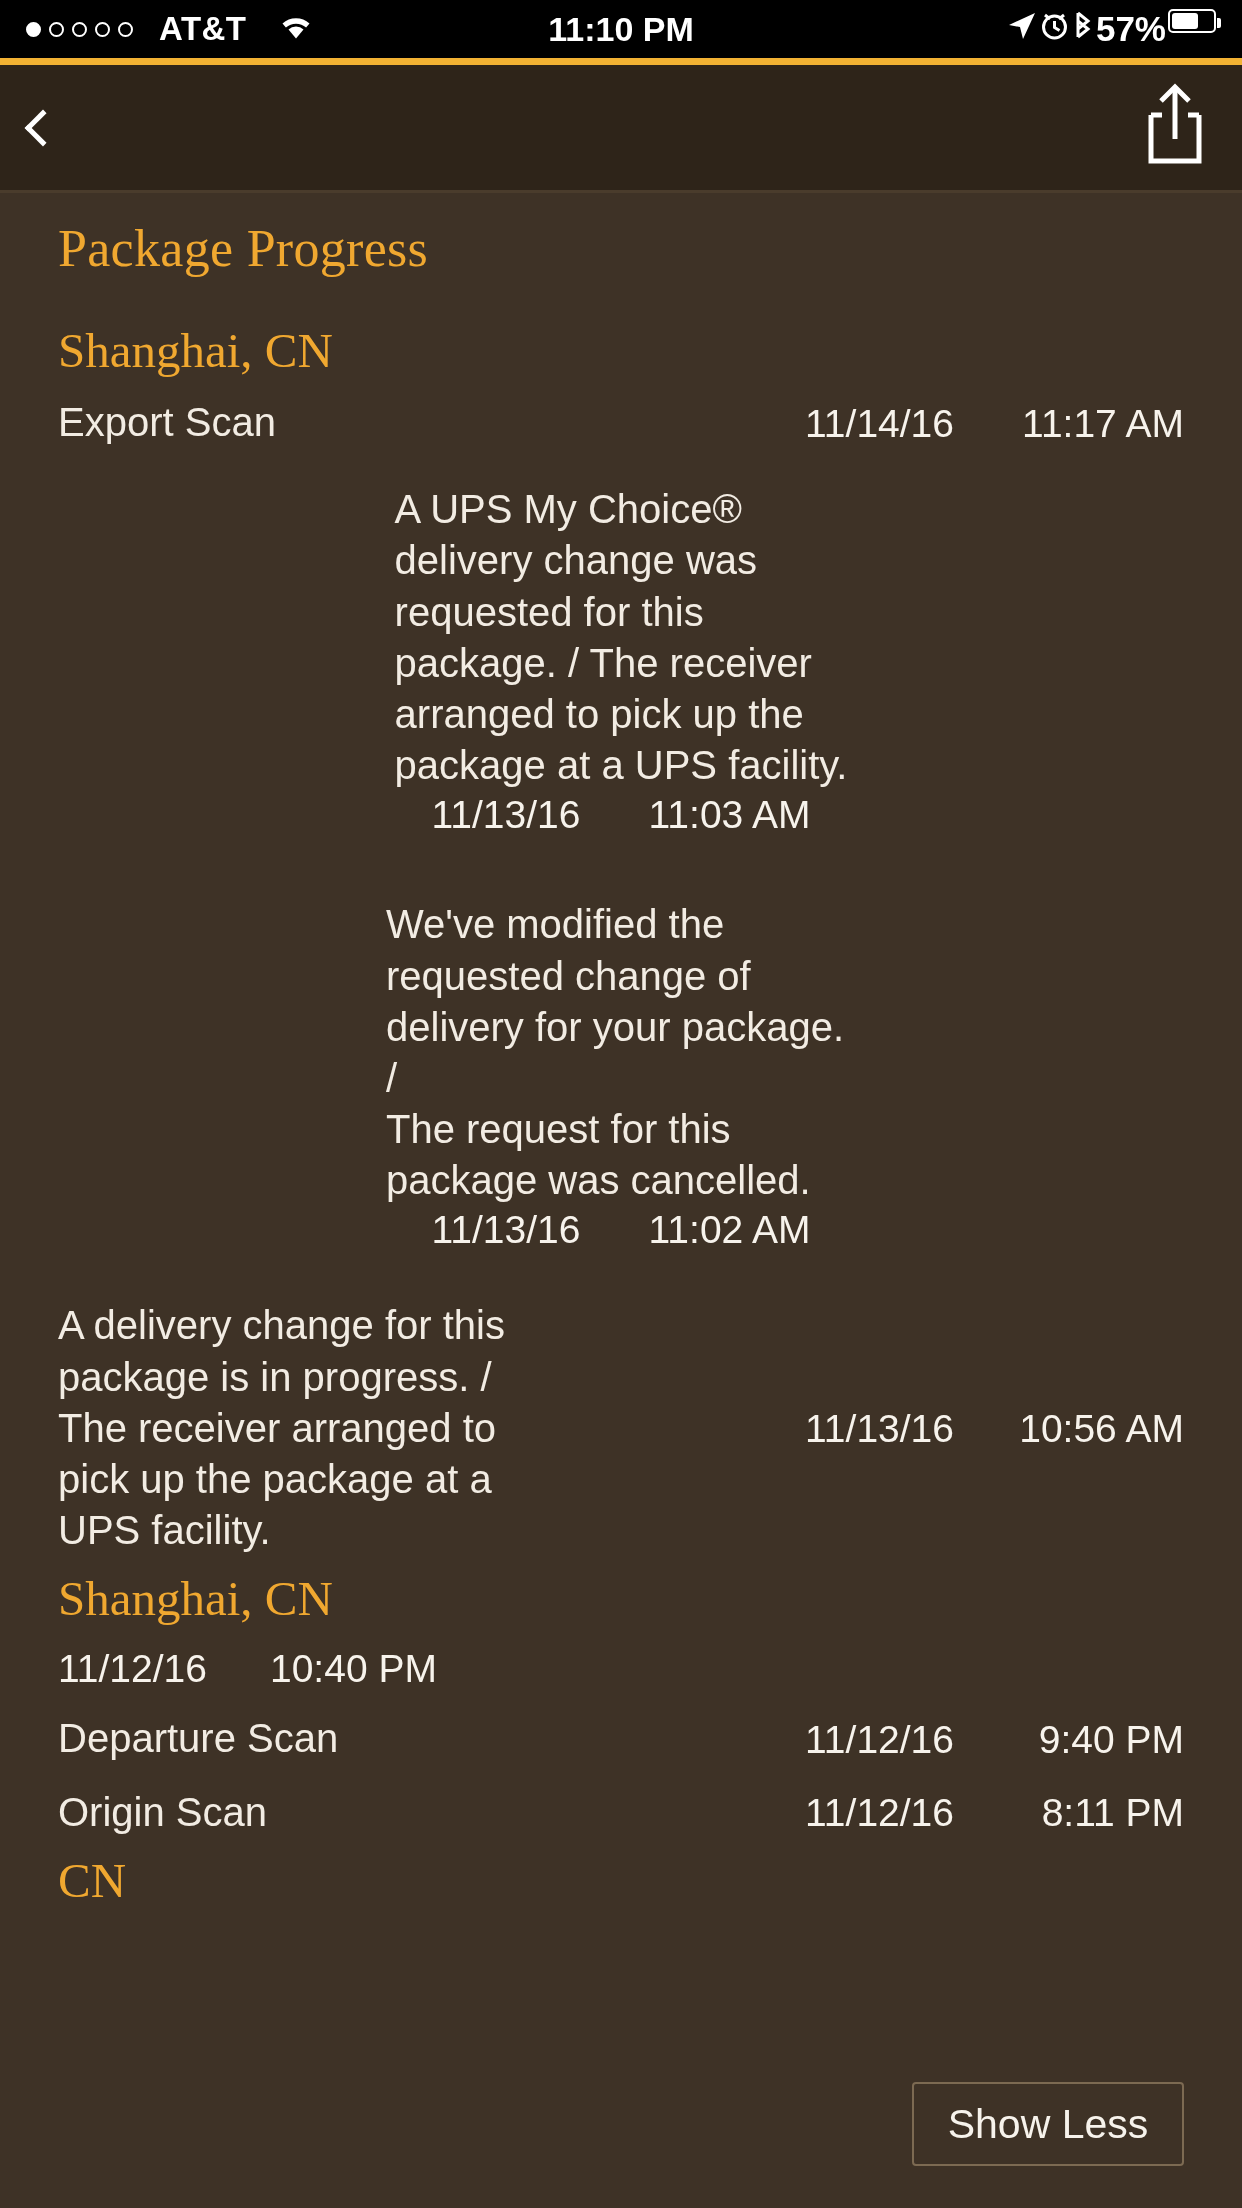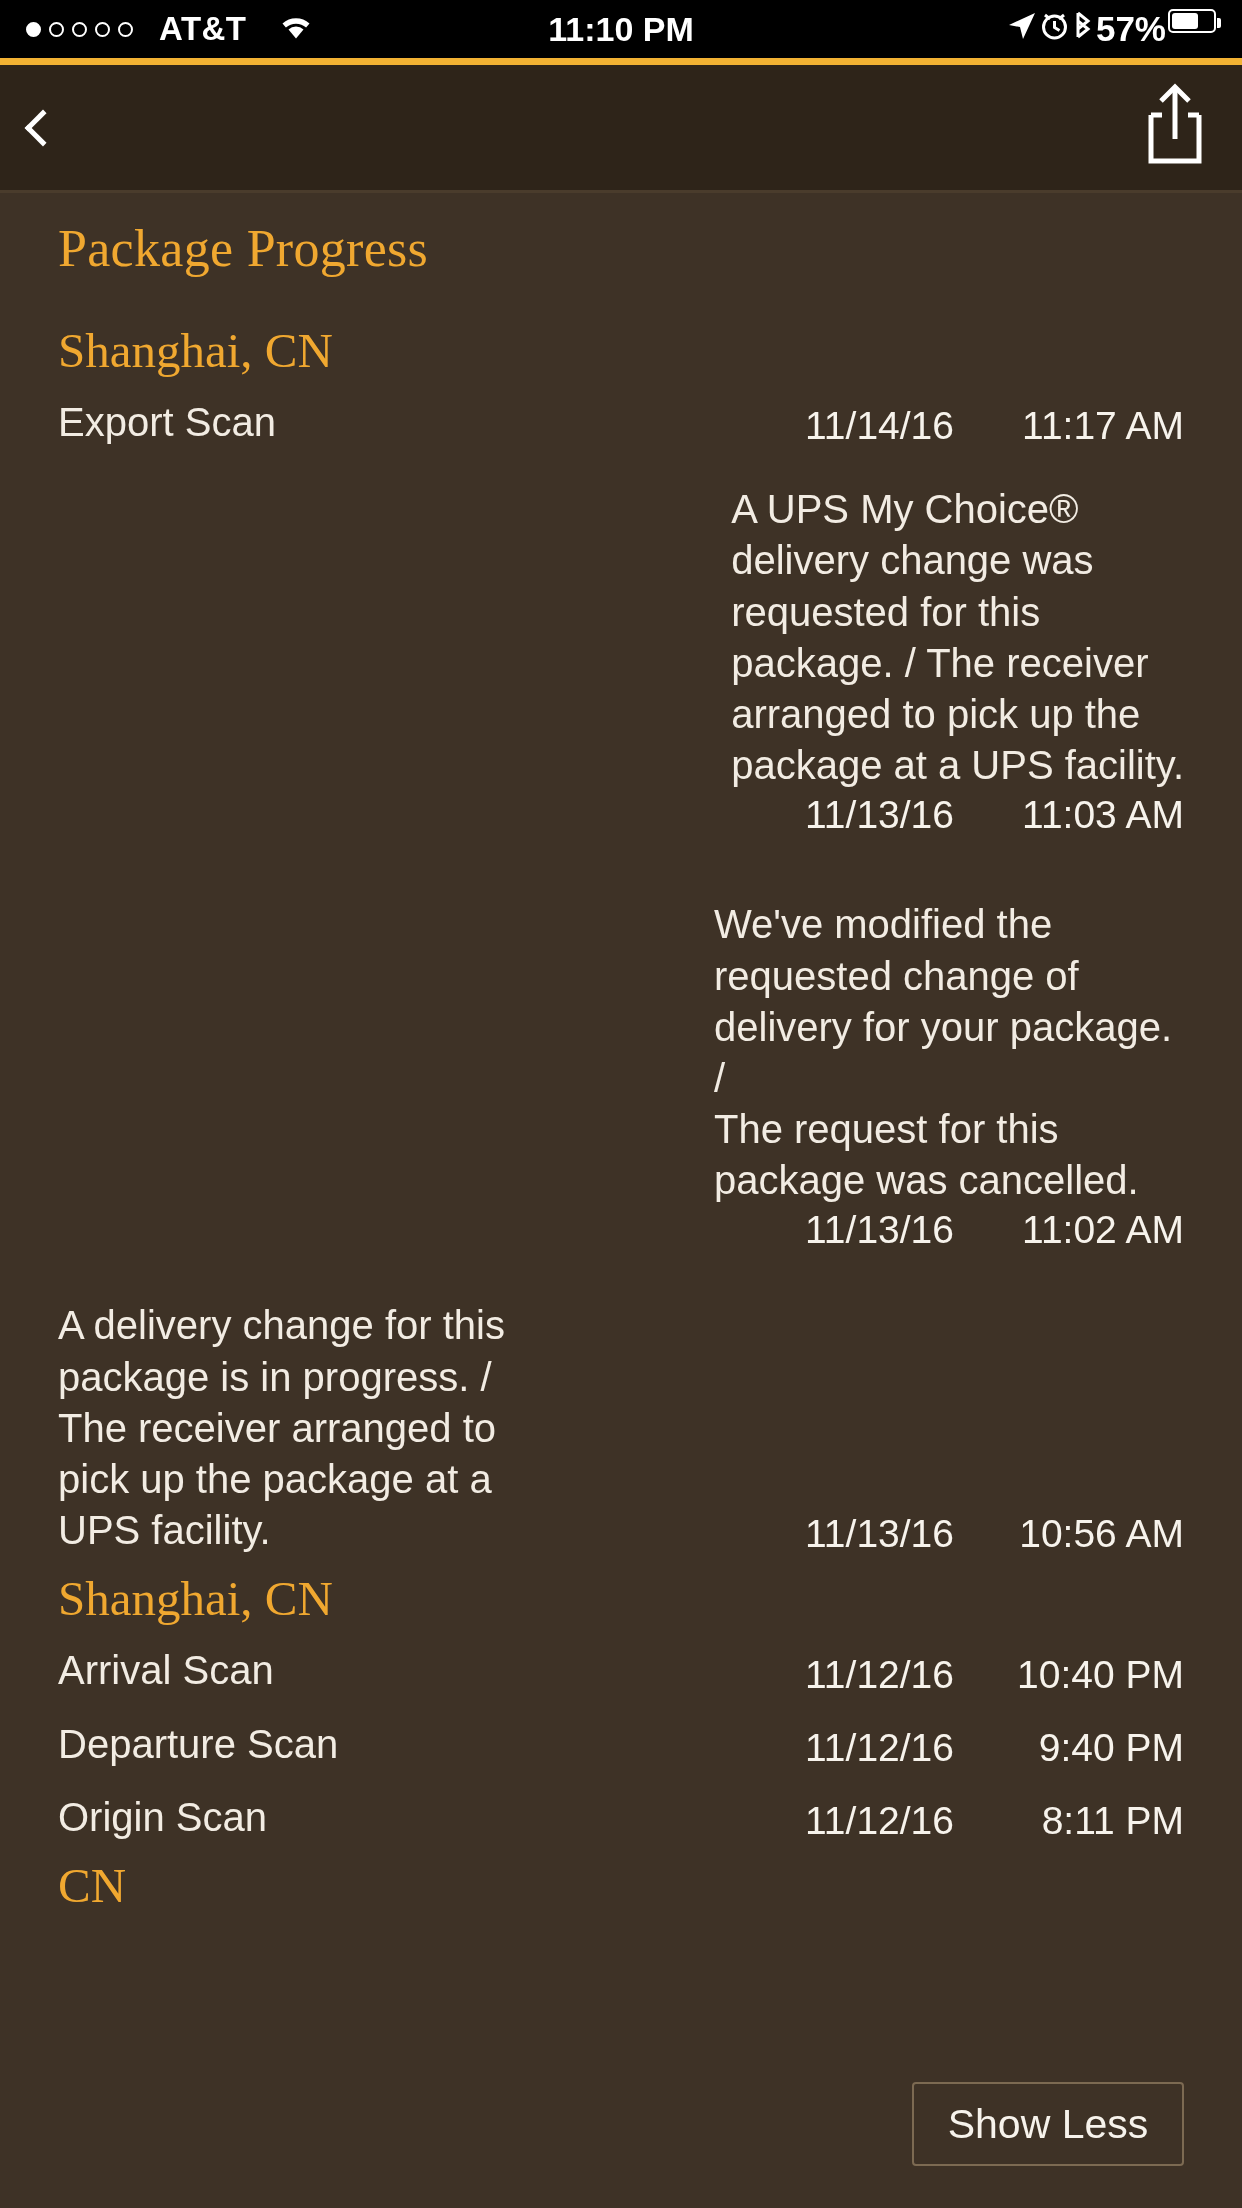--- a/index.html
+++ b/index.html
@@ -121,21 +121,21 @@
     margin-bottom: 44px;
   }
   .loc-header {
     color: #f0a830;
     font-family: "Liberation Serif", serif;
     font-size: 49px;
     margin-bottom: 18px;
   }
   .row {
     display: flex;
-    align-items: flex-end;
+    align-items: center;
     justify-content: space-between;
     margin-bottom: 8px;
   }
   .row .label {
     color: #f2ece3;
     font-size: 40px;
     line-height: 1.28;
     max-width: 470px;
     white-space: pre-line;
   }
@@ -293,21 +293,20 @@
           <span class="date">11/13/16</span>
           <span class="time">10:56 AM</span>
         </div>
       </div>
     </div>
 
     <div>
       <div class="loc-header">Shanghai, CN</div>
 
       <div class="row compact">
-        <div class="label">Arrival Scan</div>
         <div class="stamp">
           <span class="date">11/12/16</span>
           <span class="time">10:40 PM</span>
         </div>
       </div>
 
       <div class="row compact">
         <div class="label">Departure Scan</div>
         <div class="stamp">
           <span class="date">11/12/16</span>

